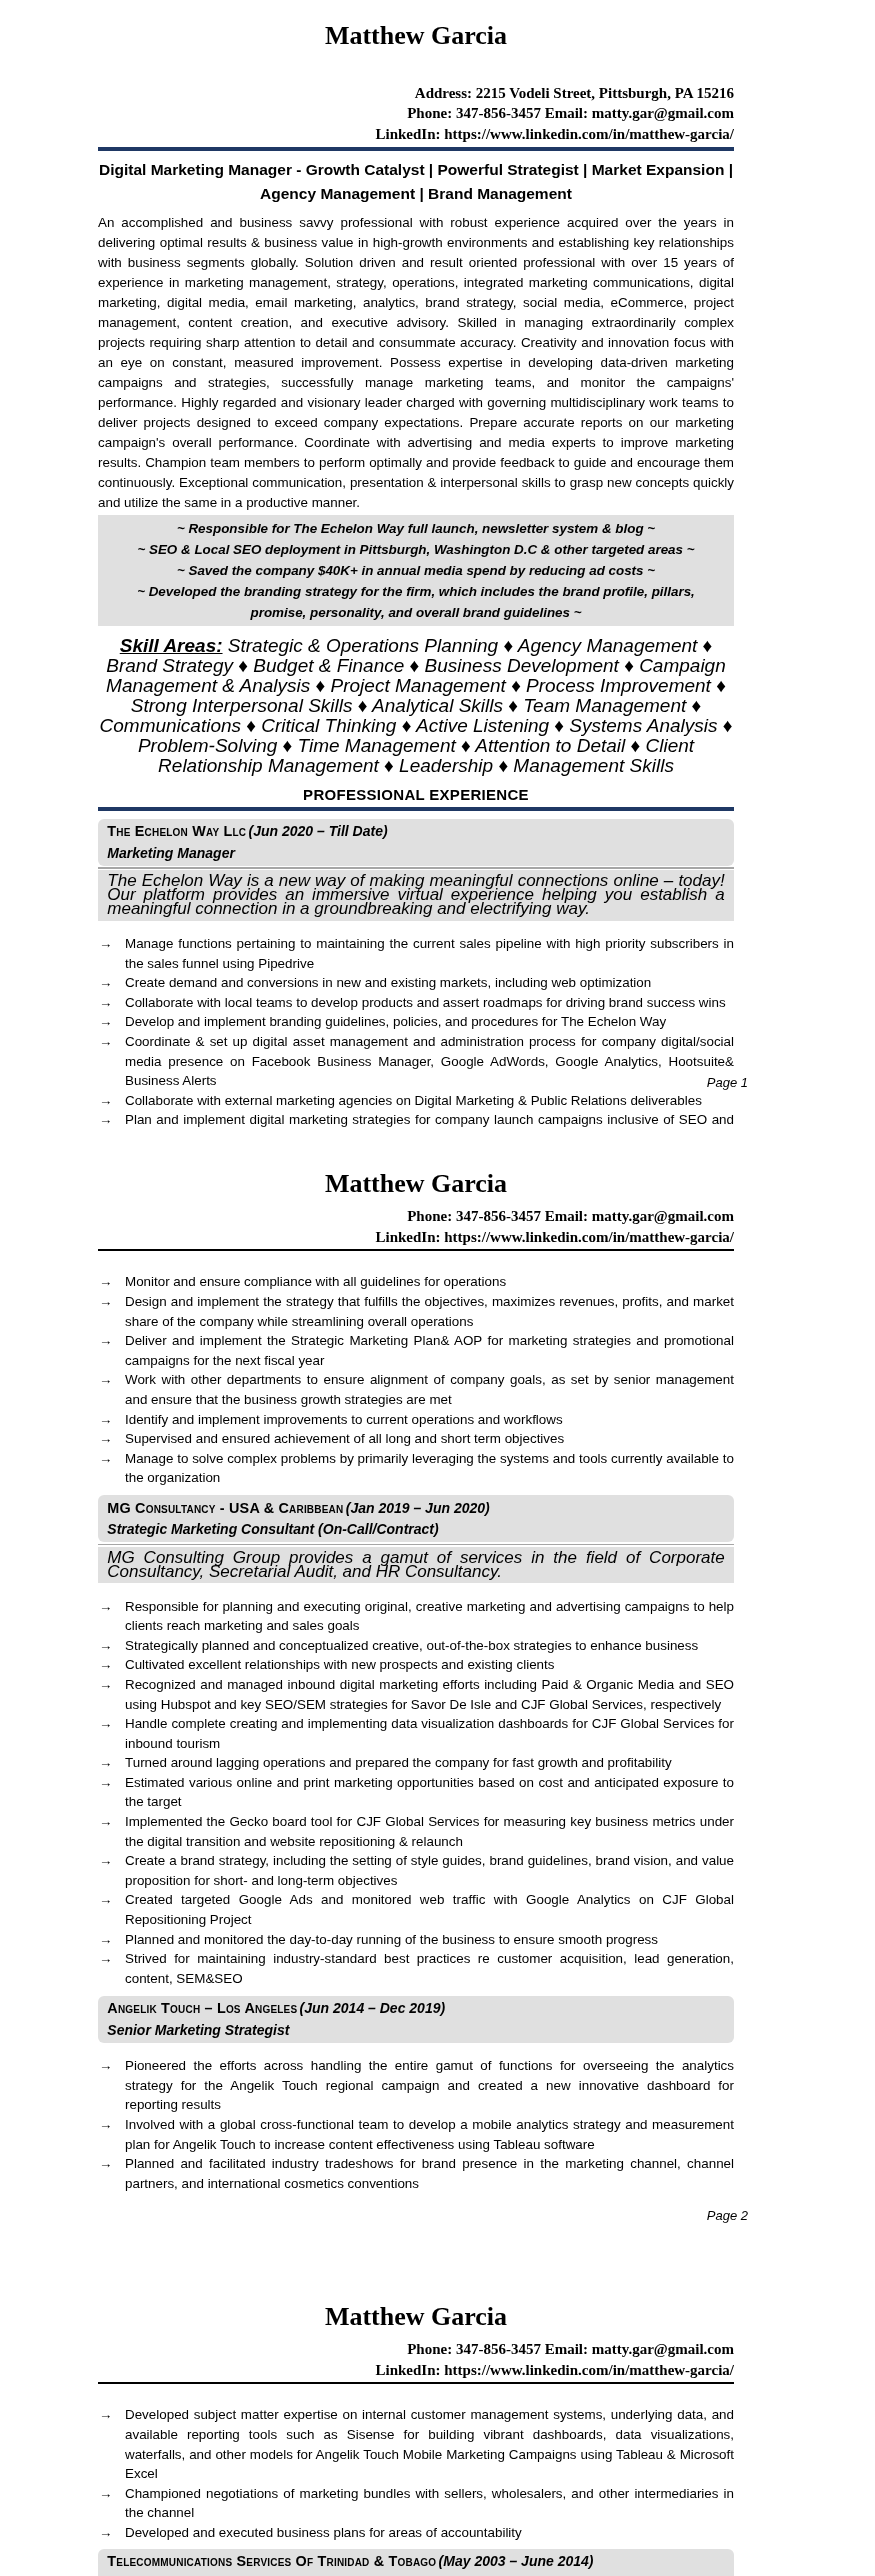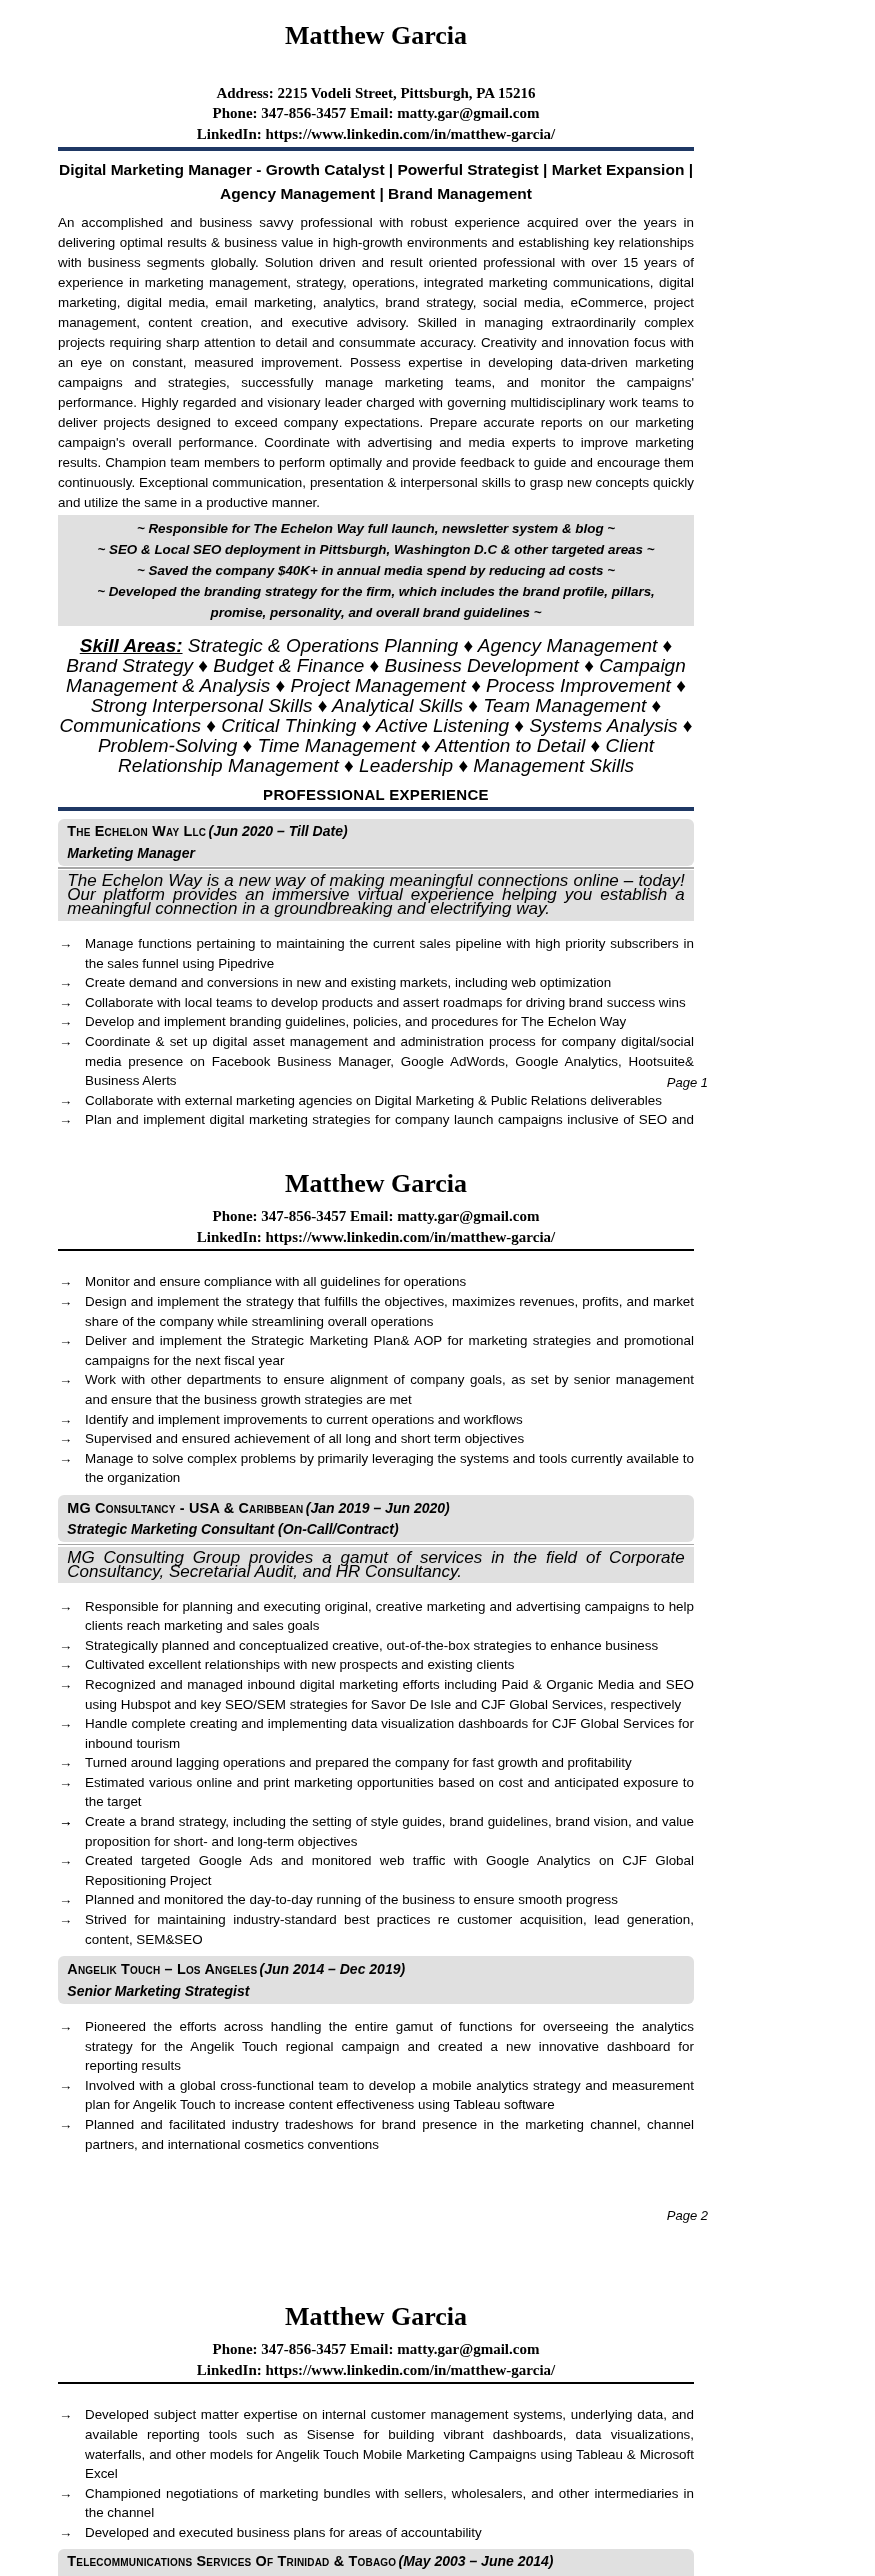--- a/index.html
+++ b/index.html
@@ -1,22 +1,22 @@
 <!DOCTYPE html>
 <html style="font-size:8.2px"><head>
 <meta charset="utf-8">
 <style>
   html,body{margin:0;padding:0;background:#ffffff;}
   body{width:876px;font-family:"Liberation Sans","DejaVu Sans",sans-serif;color:#000;}
-  .page{width:752px;height:1133px;box-sizing:border-box;padding:0 58px;position:relative;overflow:hidden;background:#fff;}
+  .page{width:752px;height:1133px;box-sizing:border-box;padding:0 58px;position:relative;overflow:hidden;background:#fff;margin-left:40px;}
   .doc-name{margin:17.5px 0 0 0;font-family:"Liberation Serif","DejaVu Serif",serif;font-weight:bold;font-size:26px;line-height:36px;text-align:center;}
   .doc-name.secondary{margin-top:33px;}
   .contact-group{margin-top:29px;}
   .contact-group.secondary{margin-top:4.1px;}
-  .contact{margin:0;font-family:"Liberation Serif","DejaVu Serif",serif;font-weight:bold;font-size:15px;line-height:20.6px;text-align:center;}
+  .contact{margin:0;font-family:"Liberation Serif","DejaVu Serif",serif;font-weight:bold;font-size:15px;line-height:20.6px;text-align:right;}
   .rule-navy{height:4.1px;background:#1F3864;margin-top:3.1px;}
   .rule-thin{height:1.5px;background:#000;margin-top:2.1px;}
   .headline{margin:6.2px 0 0;font-weight:bold;font-size:15.5px;line-height:24px;text-align:center;}
   .summary{margin:7.2px 0 0;font-size:13.4px;line-height:20px;text-align:justify;}
   .achievements{margin-top:2.1px;background:#E0E0E0;padding:3.1px 10.3px;}
   .achievements p{margin:0;font-style:italic;font-weight:bold;font-size:13.4px;line-height:21px;text-align:center;}
   .skills{margin:10.3px 0 0;font-style:italic;font-size:19px;line-height:20px;text-align:center;}
   .skills .label{font-weight:bold;text-decoration:underline;}
   .section-title{margin:9.3px 0 0;font-weight:bold;font-size:15px;line-height:17.5px;text-align:center;letter-spacing:0.3px;}
   .rule-navy.section{margin-top:4.1px;}
@@ -113,21 +113,21 @@
     </div>
 
     <ul class="blist">
       <li><span class="ar">→</span><span>Responsible for planning and executing original, creative marketing and advertising campaigns to help clients reach marketing and sales goals</span></li>
       <li><span class="ar">→</span><span>Strategically planned and conceptualized creative, out-of-the-box strategies to enhance business</span></li>
       <li><span class="ar">→</span><span>Cultivated excellent relationships with new prospects and existing clients</span></li>
       <li><span class="ar">→</span><span>Recognized and managed inbound digital marketing efforts including Paid &amp; Organic Media and SEO using Hubspot and key SEO/SEM strategies for Savor De Isle and CJF Global Services, respectively</span></li>
       <li><span class="ar">→</span><span>Handle complete creating and implementing data visualization dashboards for CJF Global Services for inbound tourism</span></li>
       <li><span class="ar">→</span><span>Turned around lagging operations and prepared the company for fast growth and profitability</span></li>
       <li><span class="ar">→</span><span>Estimated various online and print marketing opportunities based on cost and anticipated exposure to the target</span></li>
-      <li><span class="ar">→</span></li>
+      <li><span class="ar">→</span><span>Implemented the Gecko board tool for CJF Global Services for measuring key business metrics under the digital transition and website repositioning &amp; relaunch</span></li>
       <li><span class="ar">→</span><span>Create a brand strategy, including the setting of style guides, brand guidelines, brand vision, and value proposition for short- and long-term objectives</span></li>
       <li><span class="ar">→</span><span>Created targeted Google Ads and monitored web traffic with Google Analytics on CJF Global Repositioning Project</span></li>
       <li><span class="ar">→</span><span>Planned and monitored the day-to-day running of the business to ensure smooth progress</span></li>
       <li><span class="ar">→</span><span>Strived for maintaining industry-standard best practices re customer acquisition, lead generation, content, SEM&amp;SEO</span></li>
     </ul>
 
     <div class="job">
       <div class="job-head">
         <p class="line1"><span class="cname">Angelik Touch – Los Angeles</span> <span class="cdates">(Jun 2014 – Dec 2019)</span></p>
         <p class="crole">Senior Marketing Strategist</p>

